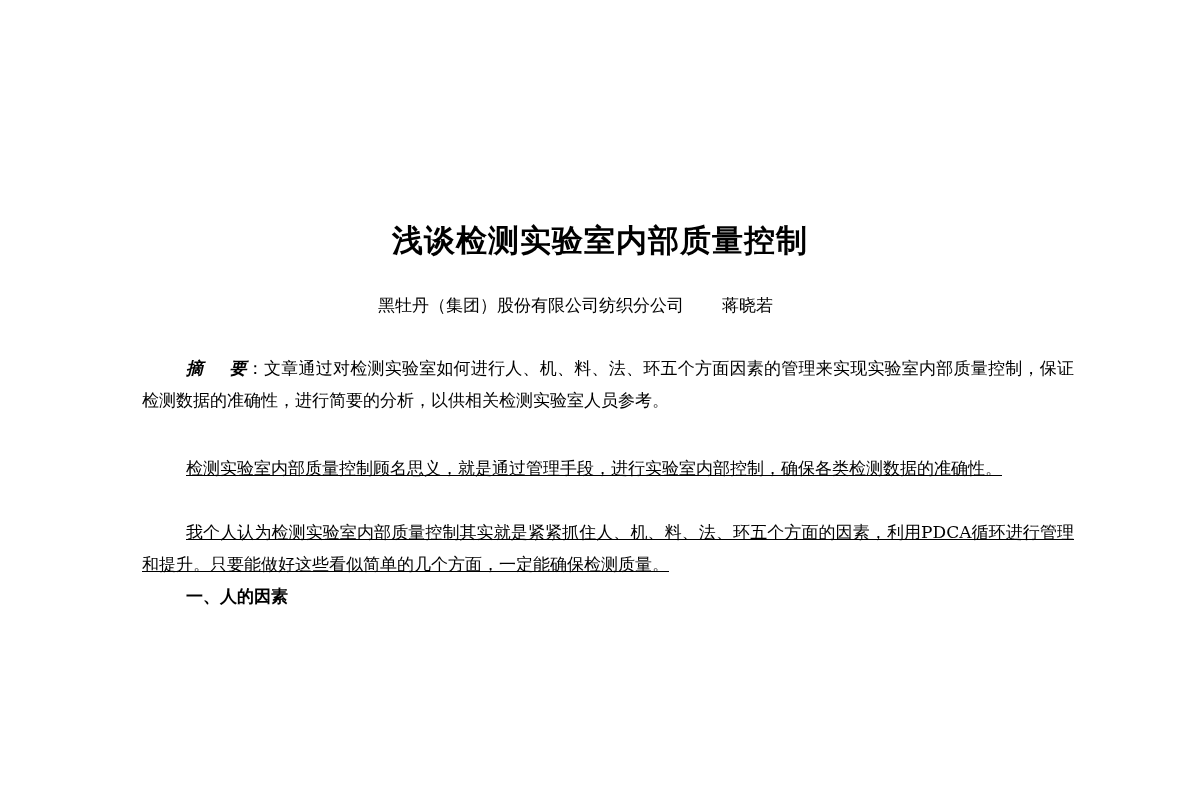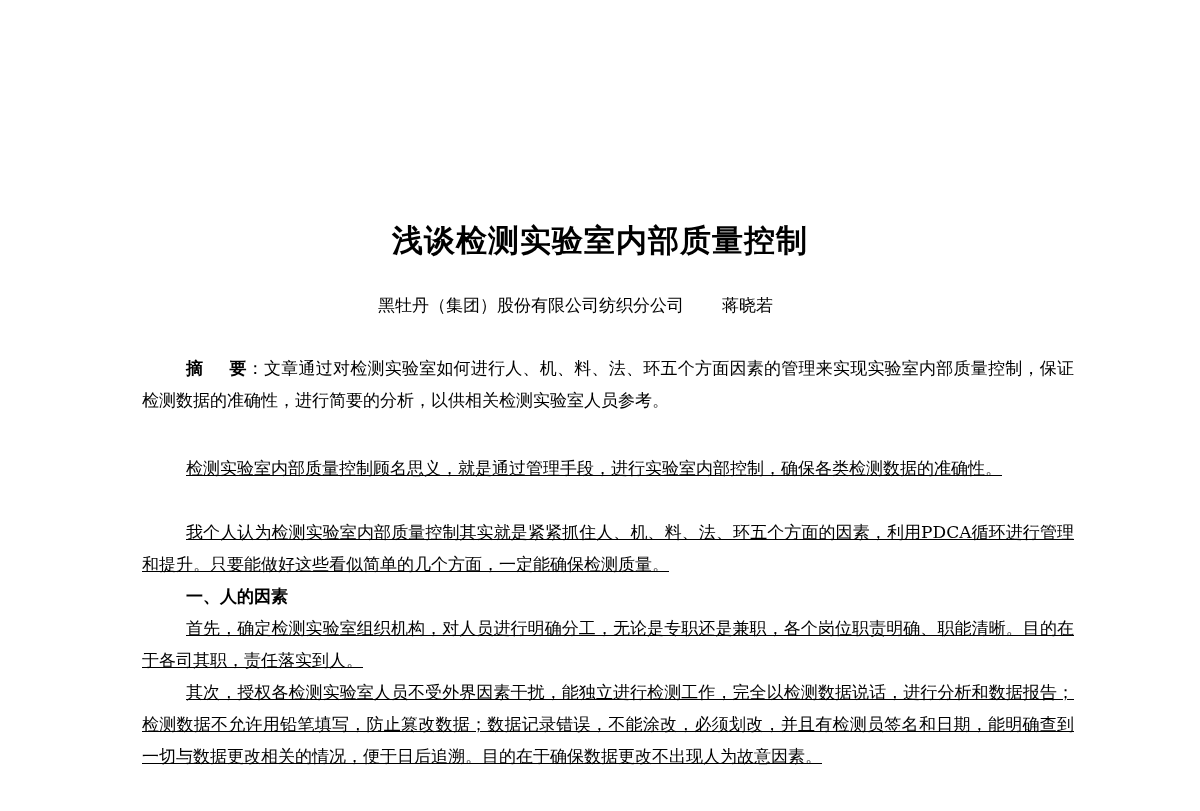--- a/index.html
+++ b/index.html
@@ -45,21 +45,21 @@
       position: absolute;
       left: 142px;
       width: 932px;
       font-size: 17px;
       line-height: 32px;
       text-align: justify;
       text-align-last: left;
     }
     .indent { text-indent: 44px; }
     .abstract { top: 352px; }
-    .abstract .label { font-weight: bold; letter-spacing: 0; }
+    .abstract .label { font-weight: bold; letter-spacing: 0; font-style: italic; }
     .abstract .label-gap { display: inline-block; width: 26px; }
     .body1 { top: 452px; }
     .body2 { top: 516px; }
     .heading1 {
       position: absolute;
       left: 186px;
       top: 580px;
       font-size: 17px;
       line-height: 32px;
       font-weight: bold;
@@ -82,17 +82,15 @@
   <div class="text-block abstract indent">
     <span class="label"><span>摘</span><span class="label-gap"></span><span>要</span></span><span>：</span><span>文章通过对检测实验室如何进行人、机、料、法、环五个方面因素的管理来实现实验室内部质量控制，保证检测数据的准确性，进行简要的分析，以供相关检测实验室人员参考。</span>
   </div>
 
   <p class="text-block body1 indent">检测实验室内部质量控制顾名思义，就是通过管理手段，进行实验室内部控制，确保各类检测数据的准确性。</p>
 
   <p class="text-block body2 indent">我个人认为检测实验室内部质量控制其实就是紧紧抓住人、机、料、法、环五个方面的因素，利用PDCA循环进行管理和提升。只要能做好这些看似简单的几个方面，一定能确保检测质量。</p>
 
   <div class="heading1">一、人的因素</div>
 
-  <p class="text-block body3 indent">首先，确定检测实验室组织机构，对人员进行明确分工，无论是专职还是兼职，各个岗位职责明确、职能清晰。目的在于各司其职，责任落实到人。</p>
 
-  <p class="text-block body4 indent">其次，授权各检测实验室人员不受外界因素干扰，能独立进行检测工作，完全以检测数据说话，进行分析和数据报告；检测数据不允许用铅笔填写，防止篡改数据；数据记录错误，不能涂改，必须划改，并且有检测员签名和日期，能明确查到一切与数据更改相关的情况，便于日后追溯。目的在于确保数据更改不出现人为故意因素。</p>
 
 </div>
 
 </body></html>

